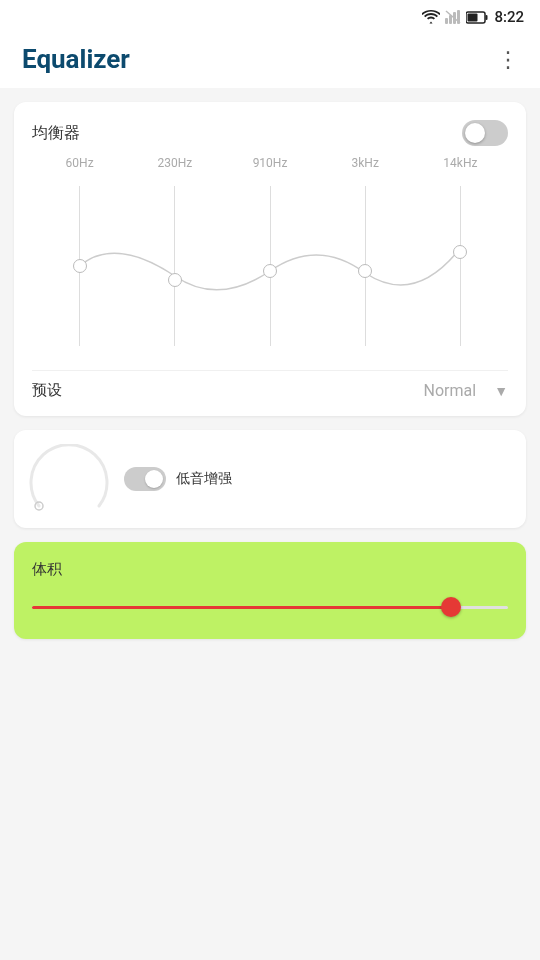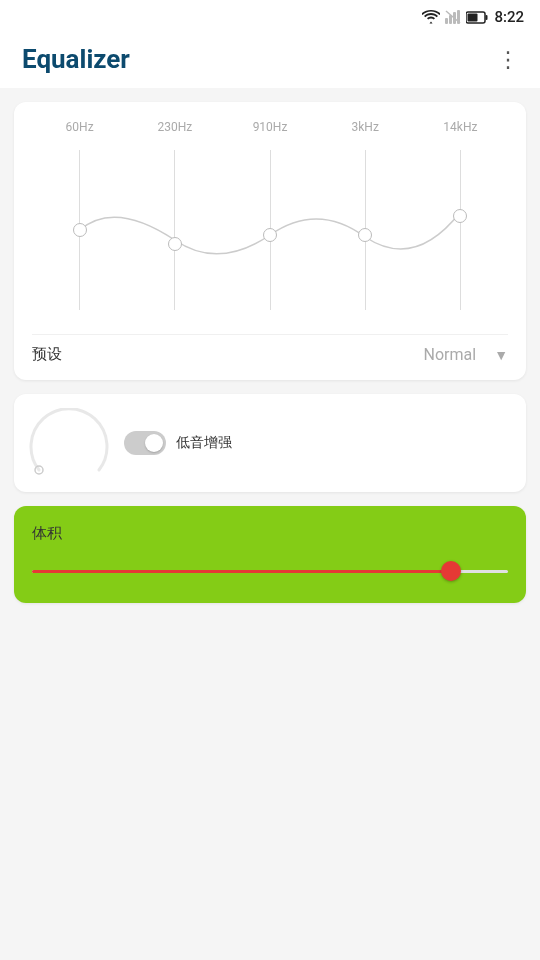--- a/index.html
+++ b/index.html
@@ -245,21 +245,21 @@
       box-shadow: 0 1px 2px rgba(0,0,0,0.2);
     }
     .effect-name {
       font-size: 14px;
       color: #333;
       text-align: center;
     }
 
     
     .volume-section {
-      background: #84cc16;
+      background: #bef264;
       border-radius: 12px;
       padding: 18px 18px 22px;
       box-shadow: 0 1px 3px rgba(0,0,0,0.07);
     }
     .volume-title {
       font-size: 15px;
       color: #333;
       margin-bottom: 18px;
     }
     .volume-slider-container {
@@ -326,20 +326,27 @@
 </div>
 
 <div class="header">
   <span class="header-title">Equalizer</span>
   <span class="header-more">⋮</span>
 </div>
 
 <div class="content">
 
   <div class="card">
+    <div class="eq-card-header">
+      <span class="eq-title">均衡器</span>
+      <div class="toggle-switch">
+        <div class="toggle-track"></div>
+        <div class="toggle-thumb"></div>
+      </div>
+    </div>
 
     <div class="eq-freq-labels">
       <span class="eq-freq-label">60Hz</span>
       <span class="eq-freq-label">230Hz</span>
       <span class="eq-freq-label">910Hz</span>
       <span class="eq-freq-label">3kHz</span>
       <span class="eq-freq-label">14kHz</span>
     </div>
 
     <div class="eq-sliders-container">

